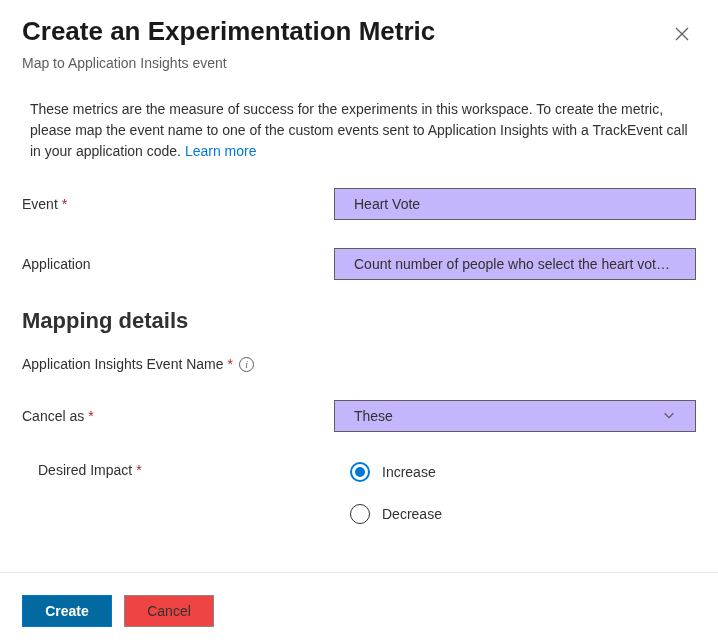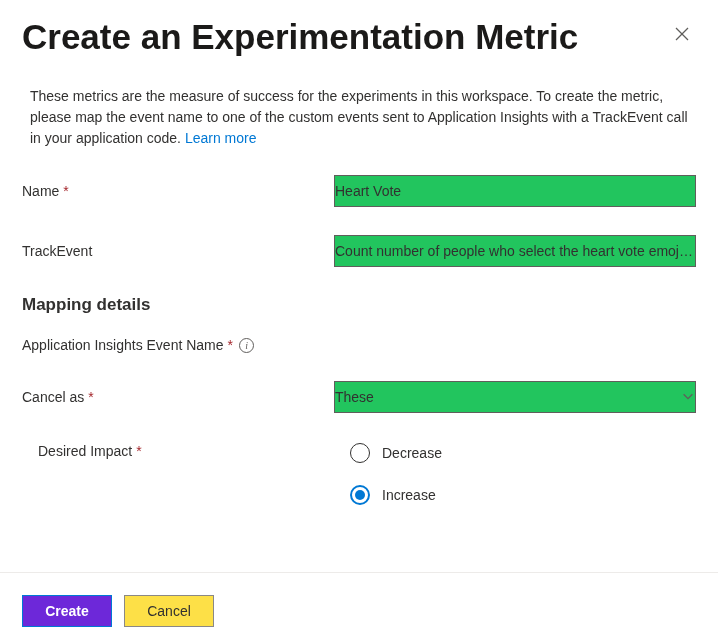--- a/index.html
+++ b/index.html
@@ -14,21 +14,21 @@
     }
     .panel {
       padding: 16px 22px 0 22px;
     }
     .header-row {
       display: flex;
       justify-content: space-between;
       align-items: flex-start;
     }
     h1.title {
-      font-size: 35px;
+      font-size: 26px;
       font-weight: 600;
       color: #1b1a19;
       line-height: 1.2;
     }
     .close-btn {
       background: none;
       border: none;
       cursor: pointer;
       padding: 6px;
       margin-top: 4px;
@@ -60,35 +60,35 @@
       display: flex;
       align-items: center;
       gap: 4px;
     }
     .req { color: #a4262c; }
     .field-control { flex: 1; }
     input[type="text"], .select {
       width: 100%;
       height: 32px;
       border: 1px solid #605e5c;
-      padding: 0 0;
+      padding: 0 19px;
       font-size: 14px;
       font-family: inherit;
       color: #323130;
-      background: #22c55e;
+      background: #c4b5fd;
     }
     .select {
       display: flex;
       align-items: center;
       justify-content: space-between;
       cursor: pointer;
     }
     .select .chev svg { width: 14px; height: 14px; stroke: #605e5c; stroke-width: 1.5; fill: none; }
     .section-head {
-      font-size: 17px;
+      font-size: 22px;
       font-weight: 700;
       margin: 4px 0 22px 0;
     }
     .info-icon {
       width: 15px; height: 15px;
       border: 1px solid #605e5c;
       border-radius: 50%;
       display: inline-flex;
       align-items: center;
       justify-content: center;
@@ -132,27 +132,27 @@
       height: 32px;
       padding: 0 18px;
       font-size: 14px;
       font-family: inherit;
       cursor: pointer;
       display: inline-flex;
       align-items: center;
       justify-content: center;
     }
     .btn-primary {
-      background: #6d28d9;
+      background: #0369a1;
       color: #fff;
       border: 1px solid #0078d4;
       font-weight: 600;
     }
     .btn-secondary {
-      background: #fde047;
+      background: #ef4444;
       color: #323130;
       border: 1px solid #8a8886;
     }
     .truncate {
       white-space: nowrap;
       overflow: hidden;
       text-overflow: ellipsis;
     }
     .field-radio { align-items: flex-start; margin-left: 16px; }
     .field-radio .field-label { padding-top: 2px; }
@@ -165,40 +165,41 @@
     <h1 class="title">Create an Experimentation Metric</h1>
     <button class="close-btn" aria-label="Close">
       <span>
         <svg viewBox="0 0 16 16">
             <line x1="2" y1="2" x2="14" y2="14"></line>
             <line x1="14" y1="2" x2="2" y2="14"></line>
           </svg>
       </span>
     </button>
   </div>
+  <div class="subtitle">Map to Application Insights event</div>
 
   <p class="intro">
     <span>These metrics are the measure of success for the experiments in this workspace. To create the metric, please map the event name to one of the custom events sent to Application Insights with a TrackEvent call in your application code. </span><a href="#">Learn more</a>
   </p>
 
   <div class="form">
 
     <div class="field">
       <div class="field-label">
-        <span>Name</span> 
+        <span>Event</span> 
           <span class="req">*</span>
       </div>
       <div class="field-control">
         <input type="text" value="Heart Vote" style="">
       </div>
     </div>
 
     <div class="field">
       <div class="field-label">
-        <span>TrackEvent</span>
+        <span>Application</span>
       </div>
       <div class="field-control">
         <input type="text" class="truncate" value="Count number of people who select the heart vote emoji in the app" style="">
       </div>
     </div>
 
     <div class="section-head">Mapping details</div>
 
     <div class="field">
       <div class="field-label">
@@ -225,30 +226,30 @@
       </div>
     </div>
 
     <div class="field field-radio">
       <div class="field-label">
         <span>Desired Impact</span> 
           <span class="req">*</span>
       </div>
       <div class="field-control">
         <div class="radio-group">
-          <label class="radio-option radio-unchecked">
-            <span class="radio-outer"></span>
-            <span>Decrease</span>
-          </label>
           <label class="radio-option radio-checked">
             <span class="radio-outer">
                 <span class="radio-inner"></span>
               </span>
             <span>Increase</span>
           </label>
+          <label class="radio-option radio-unchecked">
+            <span class="radio-outer"></span>
+            <span>Decrease</span>
+          </label>
         </div>
       </div>
     </div>
 
   </div>
 </div>
 
 <div class="divider"></div>
 
 <div class="footer">

